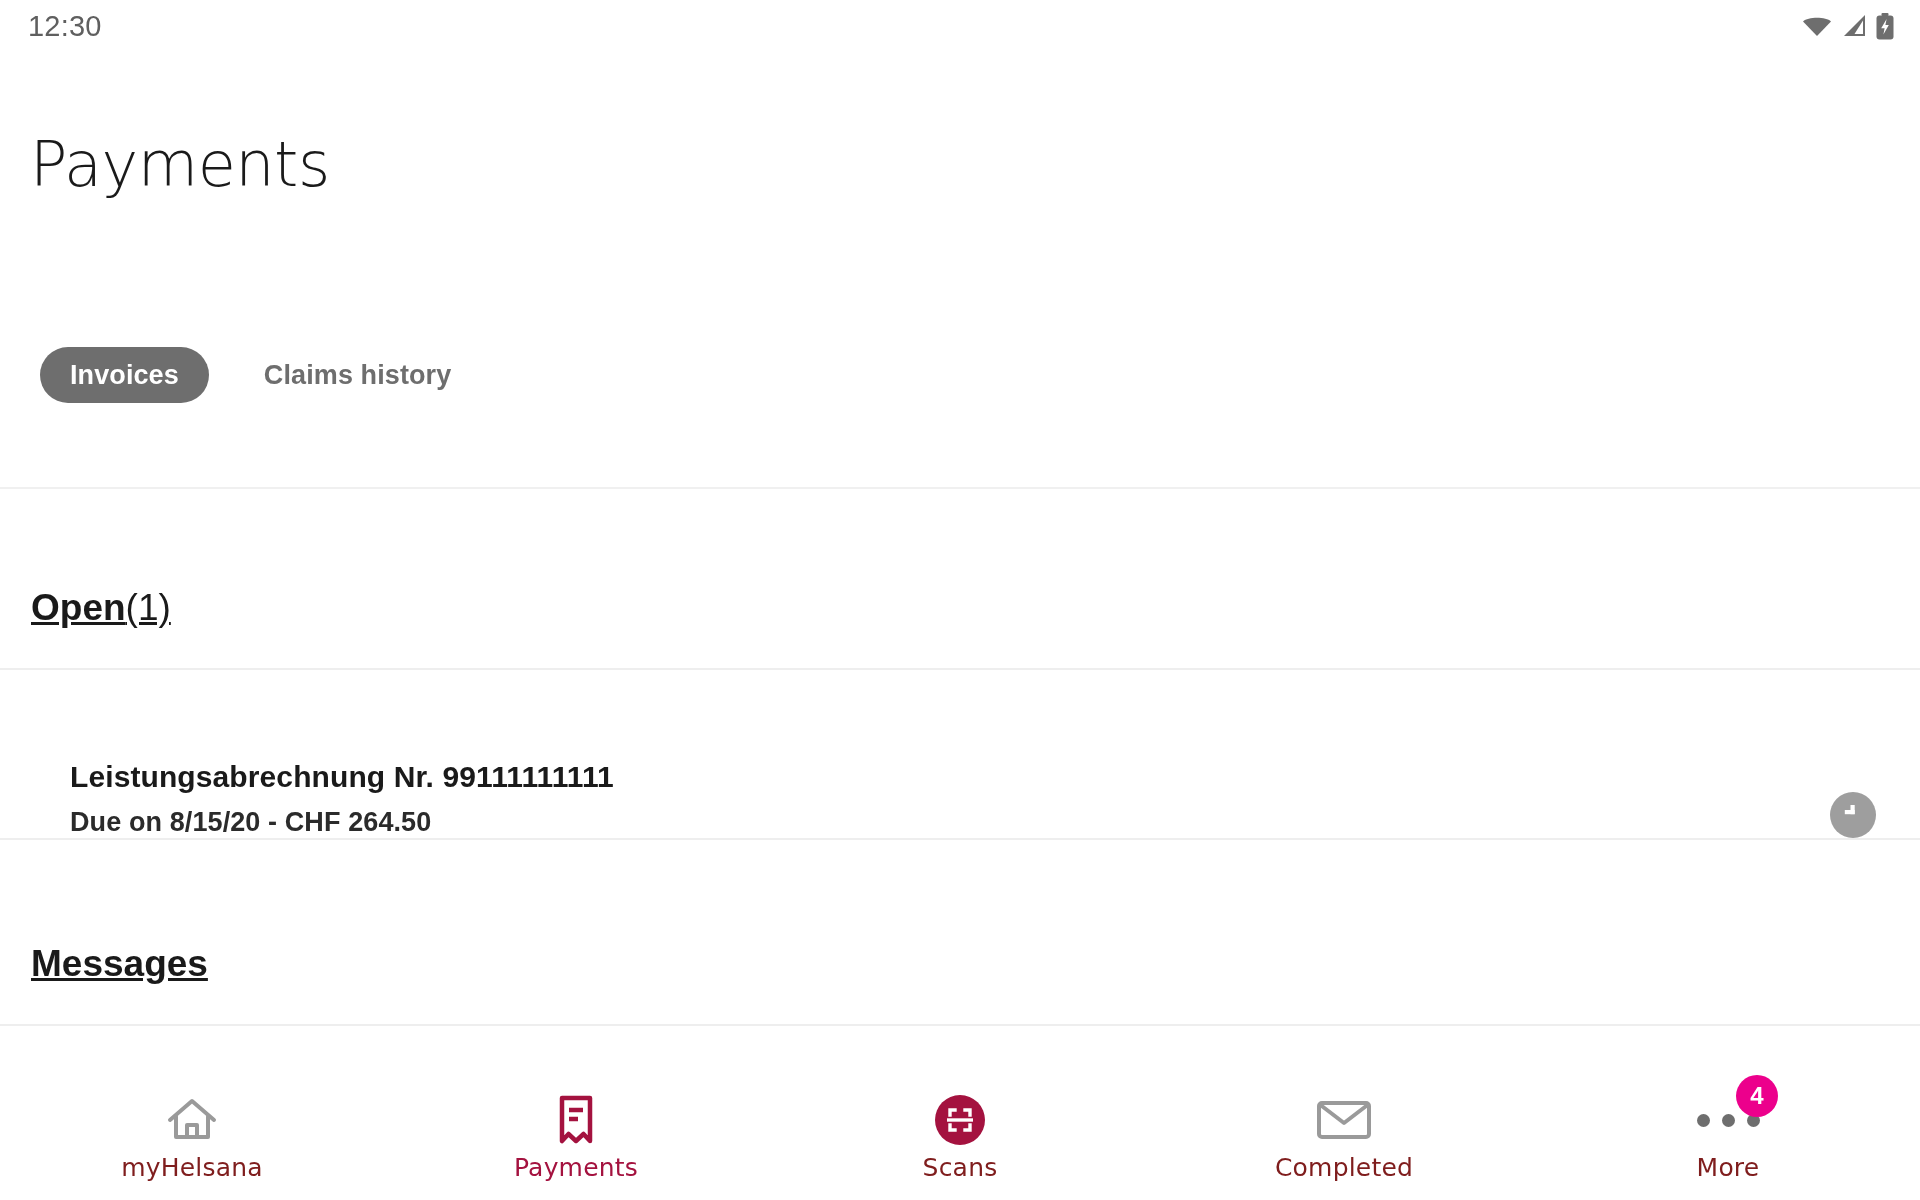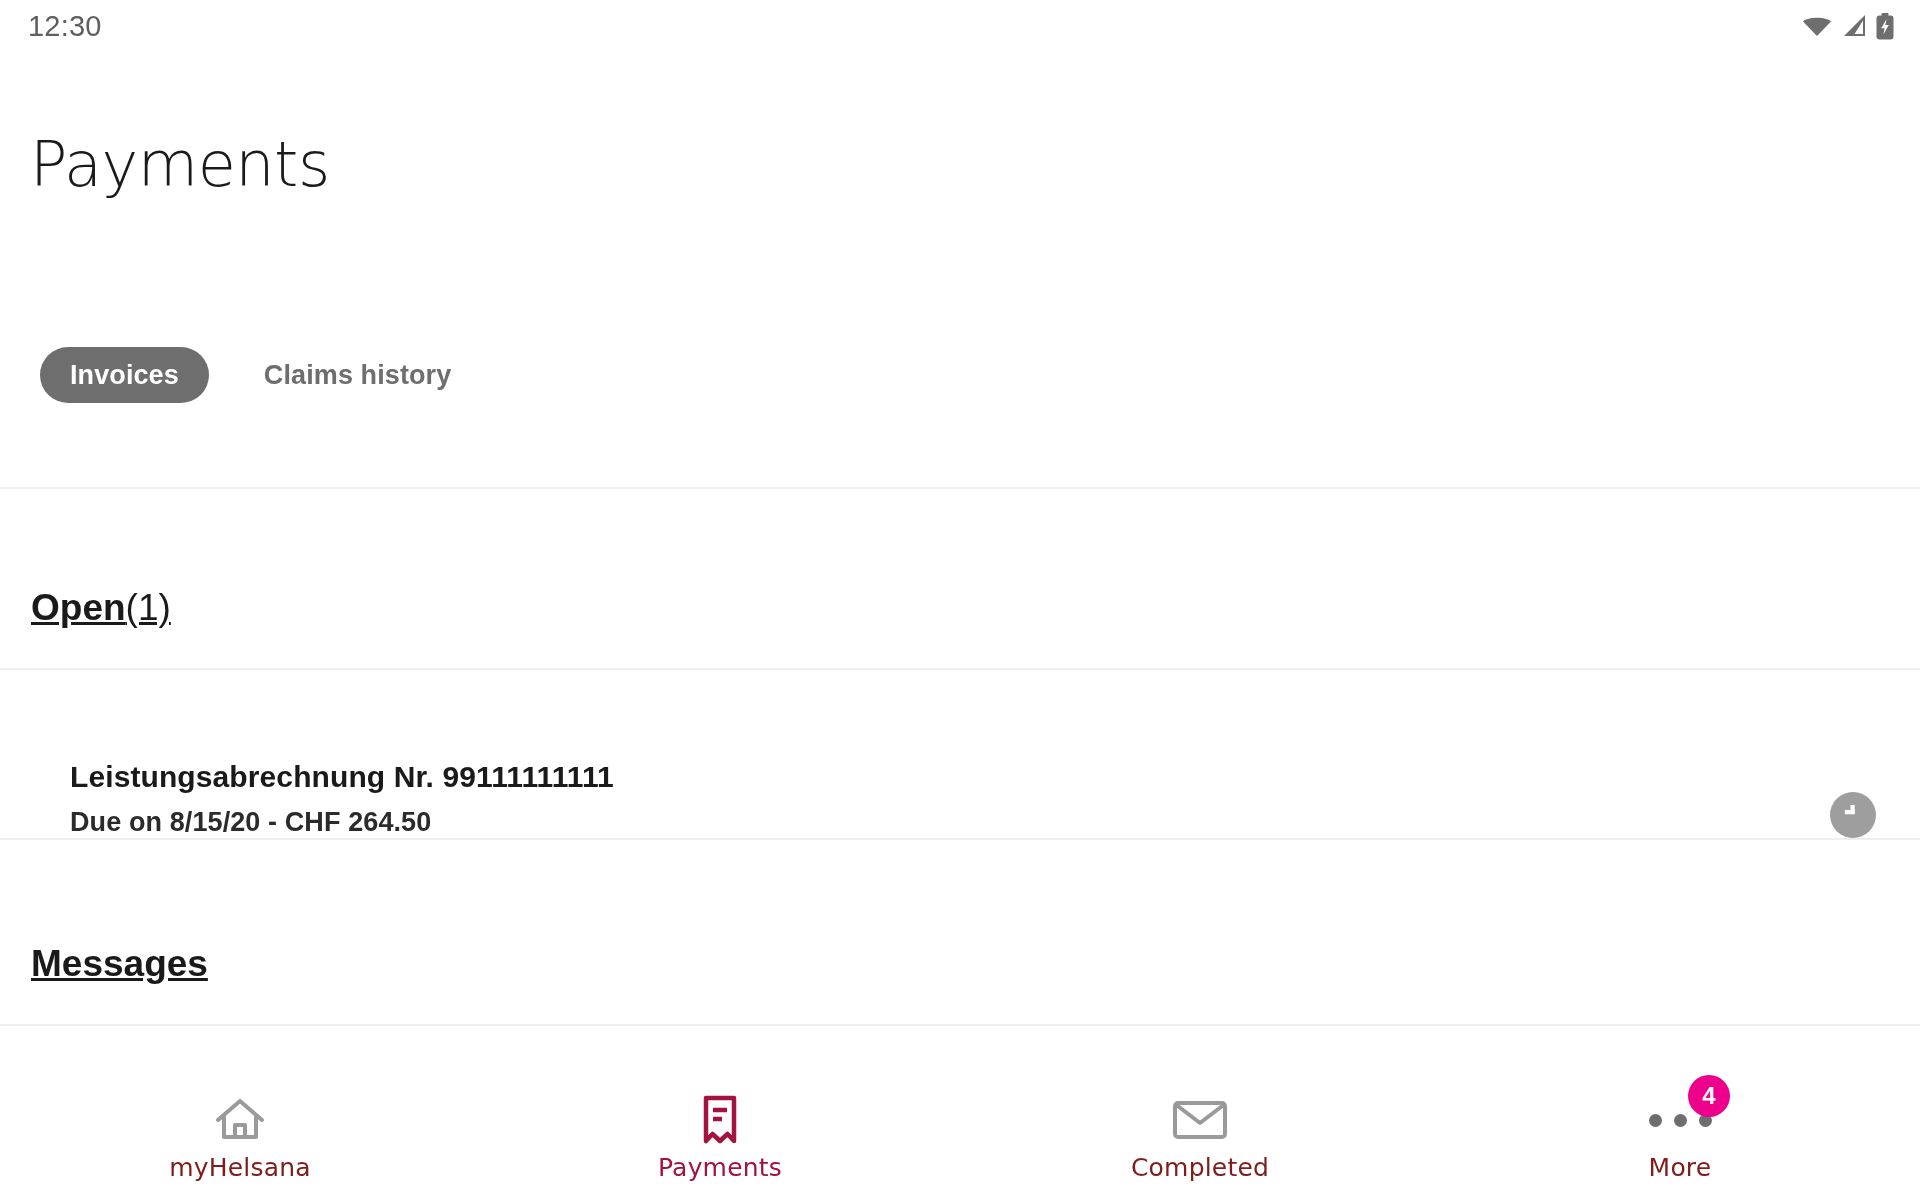--- a/index.html
+++ b/index.html
@@ -318,20 +318,33 @@
       <div class="nav-icon">
         <svg width="46" height="50" viewBox="0 0 46 50">
           <path d="M9 3 L37 3 L37 46 L30.5 39 L23 46 L15.5 39 L9 46 Z" fill="none" stroke="#a4123f" stroke-width="4.5" stroke-linejoin="round"></path>
           <line x1="16" y1="15" x2="30" y2="15" stroke="#a4123f" stroke-width="4.5" stroke-linecap="butt"></line>
           <line x1="16" y1="24" x2="25" y2="24" stroke="#a4123f" stroke-width="4.5" stroke-linecap="butt"></line>
         </svg>
       </div>
       <div class="nav-label active">Payments</div>
     </div>
 
+    <div class="nav-item">
+      <div class="nav-icon">
+        <svg width="52" height="52" viewBox="0 0 52 52">
+          <circle cx="26" cy="26" r="25" fill="#a4123f"></circle>
+          <path d="M16 21 L16 16 L21 16" fill="none" stroke="#ffffff" stroke-width="3.4" stroke-linecap="square"></path>
+          <path d="M31 16 L36 16 L36 21" fill="none" stroke="#ffffff" stroke-width="3.4" stroke-linecap="square"></path>
+          <path d="M36 31 L36 36 L31 36" fill="none" stroke="#ffffff" stroke-width="3.4" stroke-linecap="square"></path>
+          <path d="M21 36 L16 36 L16 31" fill="none" stroke="#ffffff" stroke-width="3.4" stroke-linecap="square"></path>
+          <line x1="13" y1="26" x2="39" y2="26" stroke="#ffffff" stroke-width="3.4"></line>
+        </svg>
+      </div>
+      <div class="nav-label">Scans</div>
+    </div>
 
     <div class="nav-item">
       <div class="nav-icon">
         <svg width="56" height="42" viewBox="0 0 56 42">
           <rect x="3" y="4" width="50" height="34" rx="3" fill="none" stroke="#9a9a9a" stroke-width="4"></rect>
           <path d="M4.5 6 L28 24 L51.5 6" fill="none" stroke="#9a9a9a" stroke-width="4" stroke-linejoin="round" stroke-linecap="round"></path>
         </svg>
       </div>
       <div class="nav-label">Completed</div>
     </div>

